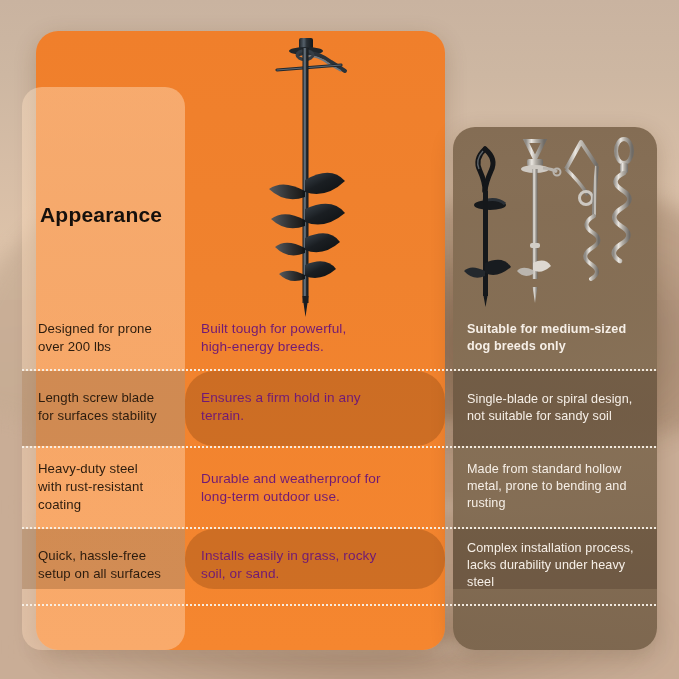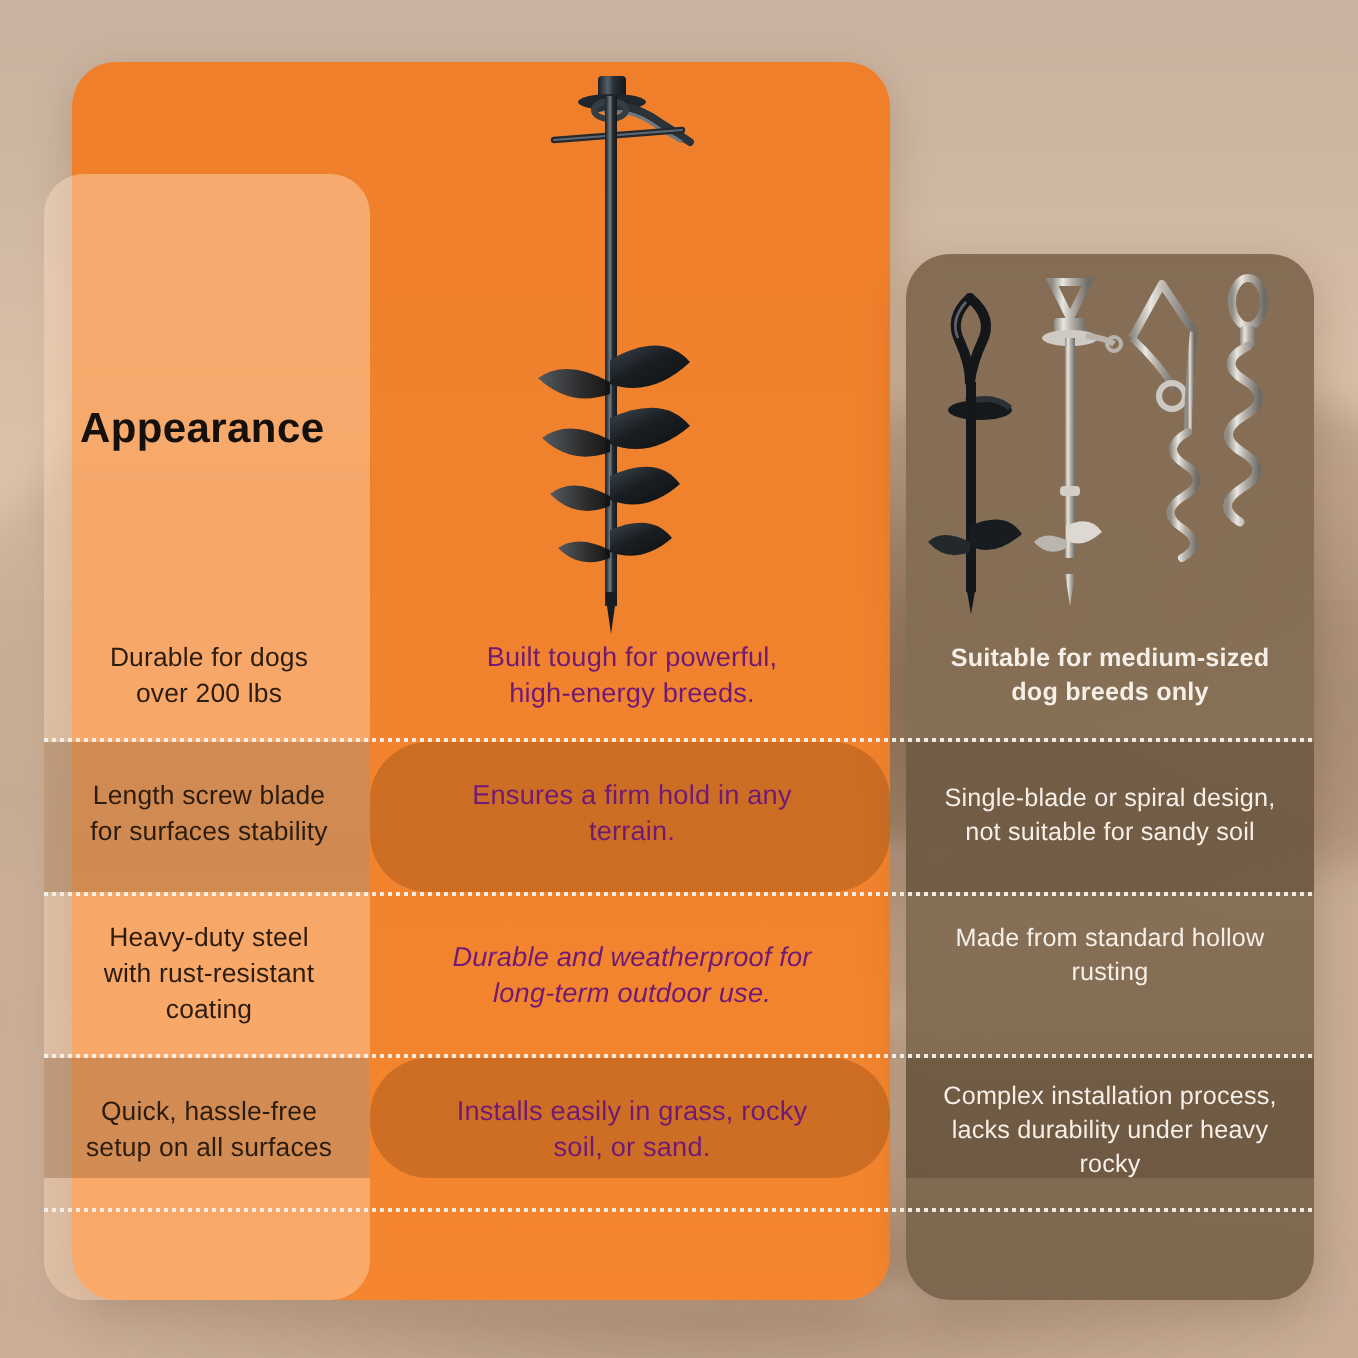--- a/index.html
+++ b/index.html
@@ -66,21 +66,21 @@
     background:linear-gradient(180deg,rgba(255,225,195,.44) 0%,rgba(255,220,188,.40) 60%,rgba(255,220,190,.42) 100%);
     border-radius:20px;
   }
 
   
   .img-zone{position:absolute;}
   #auger-zone{left:255px;top:34px;width:105px;height:285px;}
   #rivals-zone{left:463px;top:135px;width:185px;height:175px;}
 
   
-  #grid{position:absolute;left:0;top:0;width:679px;height:679px;text-align:center;}
+  #grid{position:absolute;left:0;top:0;width:679px;height:679px;}
 
   .row{position:absolute;left:0;width:679px;}
   .cellA,.cellB,.cellC{position:absolute;top:0;height:100%;box-sizing:border-box;}
   .cellA{left:22px;width:163px;}
   .cellB{left:185px;width:260px;}
   .cellC{left:453px;width:204px;}
 
   
   .shadeA-dark{background:rgba(120,72,32,.30);}
   .shadeB-dark{background:rgba(120,58,14,.30);border-radius:29px;}
@@ -228,21 +228,21 @@
   </svg>
 </div>
 
 <div id="grid">
 
   <div id="appearance-title">Appearance</div>
 
   <div class="row" style="top:313px;height:56px;">
     <div class="cellA">
       <div class="txt" style="top:7px;">
-        <div>Durable for dogs</div>
+        <div>Designed for prone</div>
         <div>over 200 lbs</div>
       </div>
     </div>
     <div class="cellB">
       <div class="txt" style="top:7px;">
         <div>Built tough for powerful,</div>
         <div>high-energy breeds.</div>
       </div>
     </div>
     <div class="cellC">
@@ -278,28 +278,29 @@
 
   <div class="row" style="top:448px;height:79px;">
     <div class="cellA">
       <div class="txt" style="top:12px;">
         <div>Heavy-duty steel</div>
         <div>with rust-resistant</div>
         <div>coating</div>
       </div>
     </div>
     <div class="cellB">
-      <div class="txt" style="top:22px;font-style:italic;">
+      <div class="txt" style="top:22px;">
         <div>Durable and weatherproof for</div>
         <div>long-term outdoor use.</div>
       </div>
     </div>
     <div class="cellC">
       <div class="txt" style="top:13px;">
         <div>Made from standard hollow</div>
+        <div>metal, prone to bending and</div>
         <div>rusting</div>
       </div>
     </div>
   </div>
   <div class="sep" style="top:527px;"></div>
 
   <div class="row" style="top:529px;height:60px;">
     <div class="cellA shadeA-dark">
       <div class="txt" style="top:18px;">
         <div>Quick, hassle-free</div>
@@ -309,19 +310,19 @@
     <div class="cellB shadeB-dark">
       <div class="txt" style="top:18px;">
         <div>Installs easily in grass, rocky</div>
         <div>soil, or sand.</div>
       </div>
     </div>
     <div class="cellC shadeC-dark">
       <div class="txt" style="top:11px;">
         <div>Complex installation process,</div>
         <div>lacks durability under heavy</div>
-        <div>rocky</div>
+        <div>steel</div>
       </div>
     </div>
   </div>
   <div class="sep" style="top:604px;"></div>
 
 </div>
 
 </body></html>

